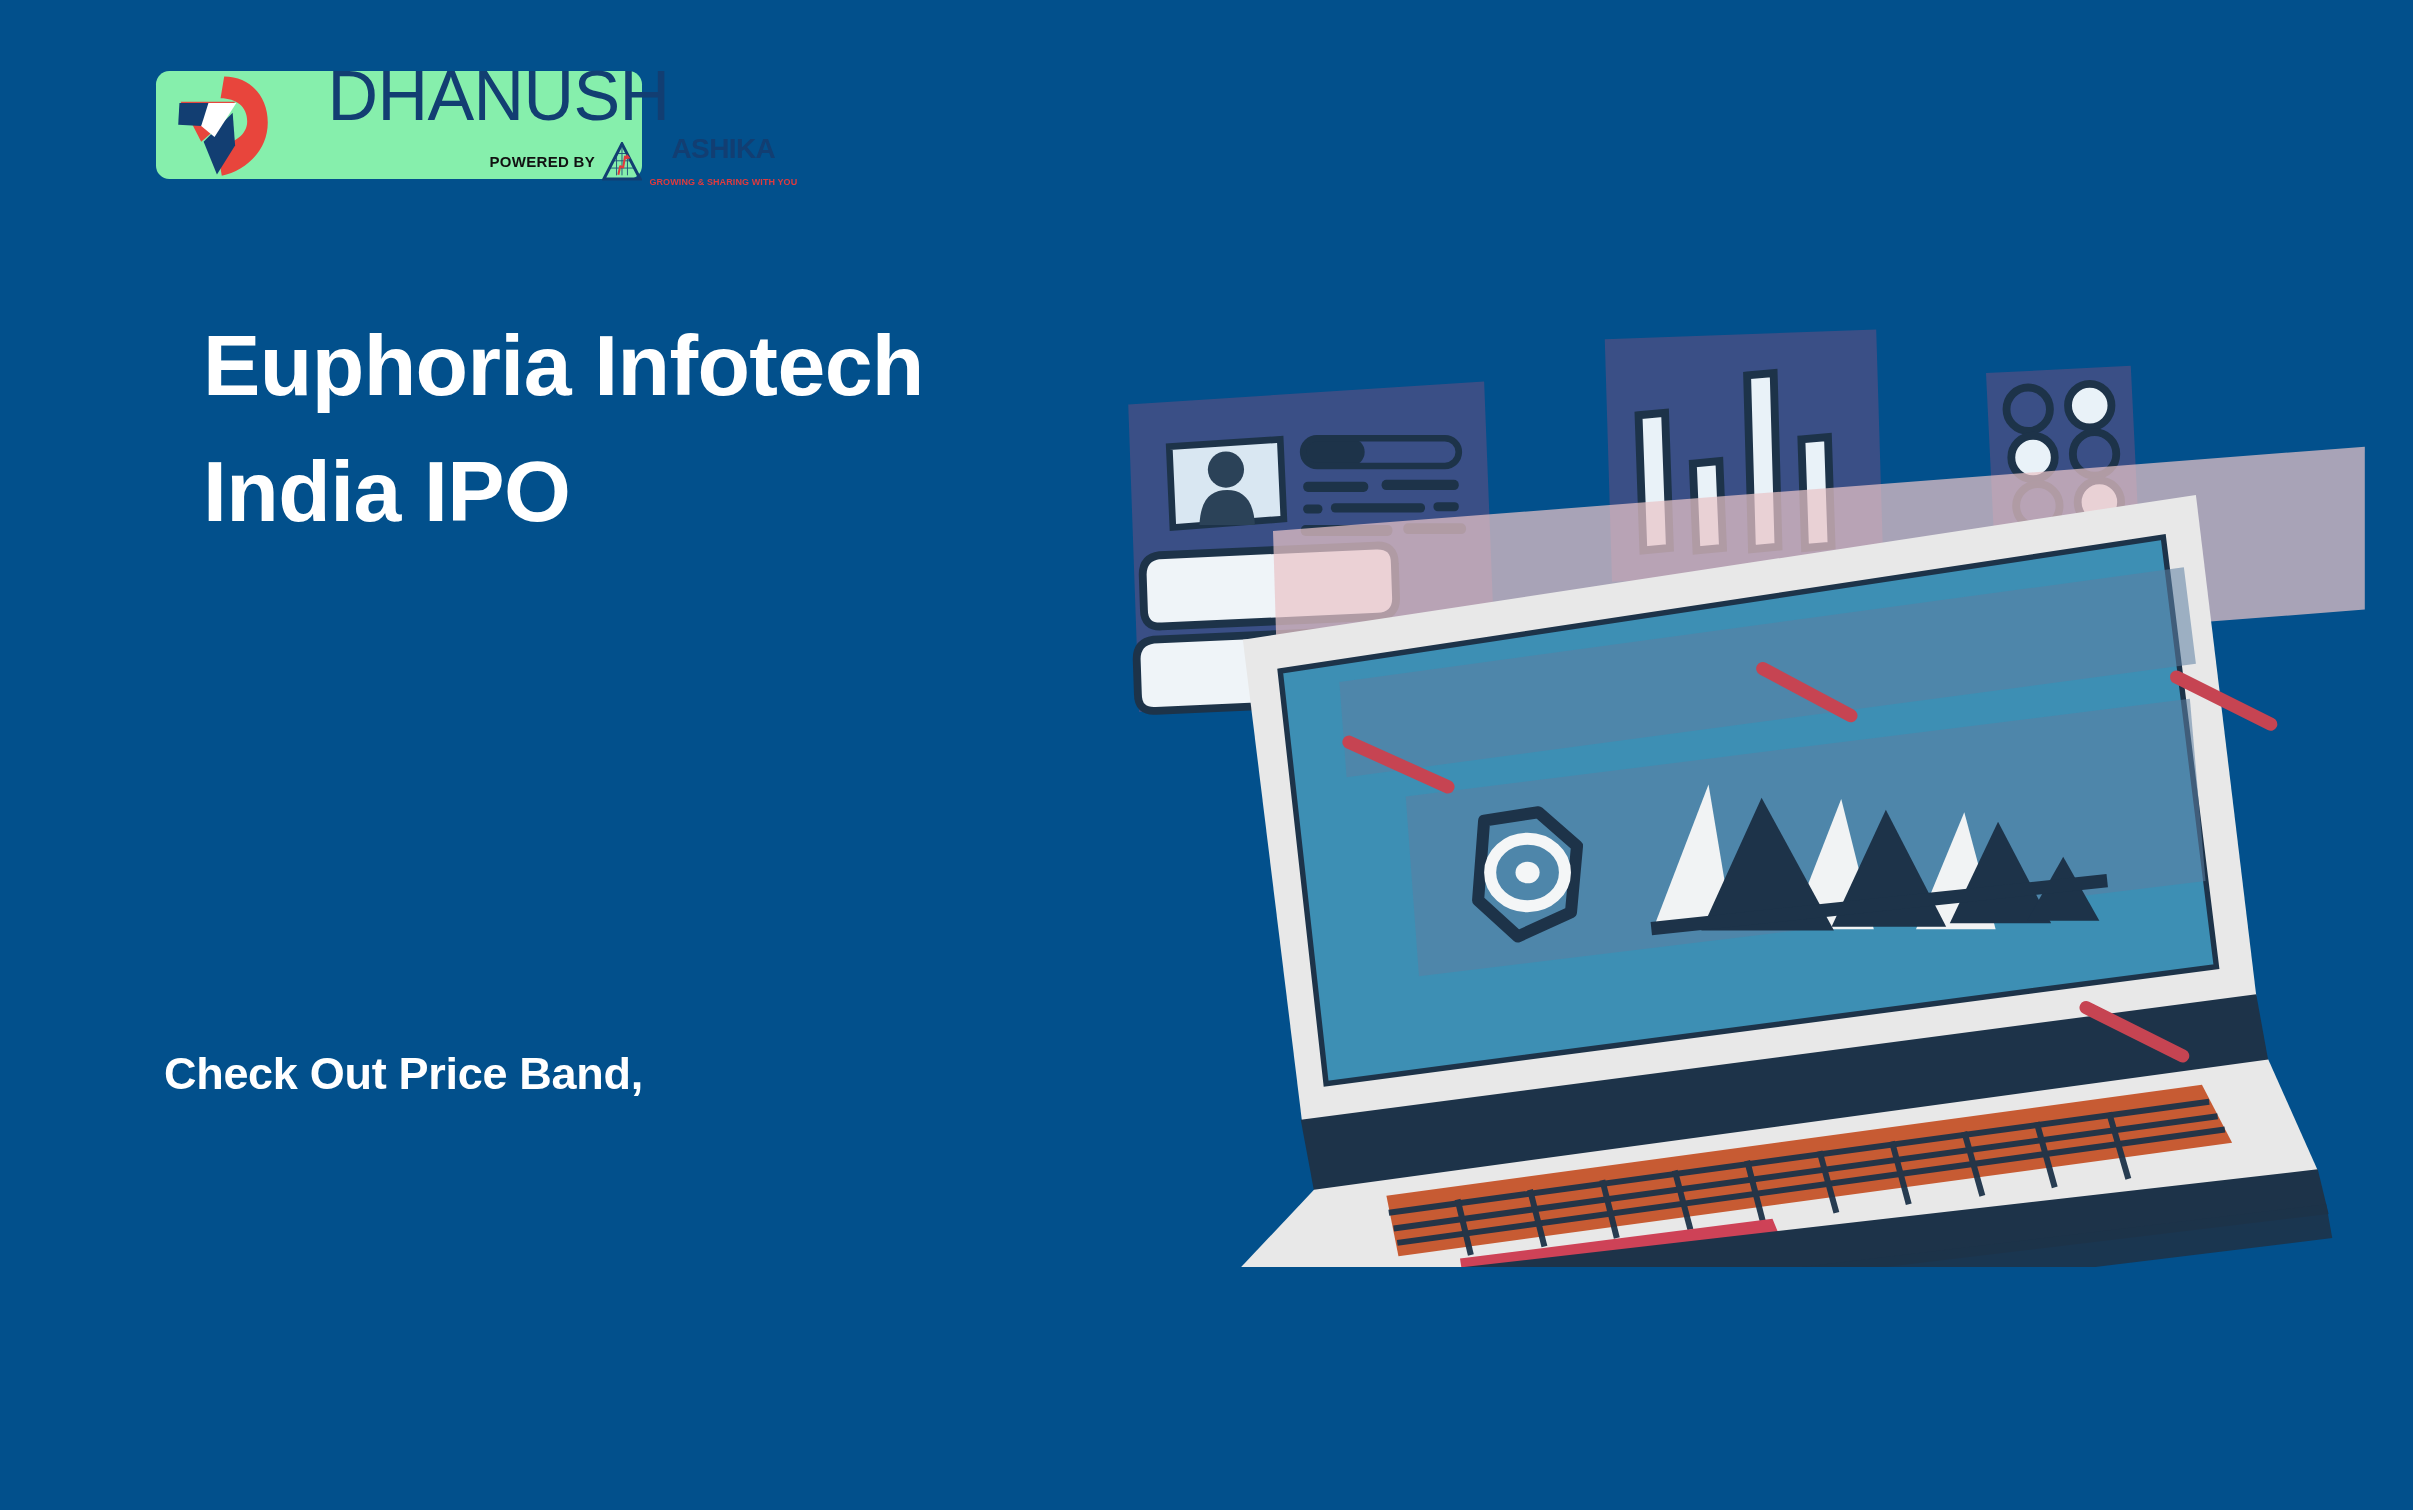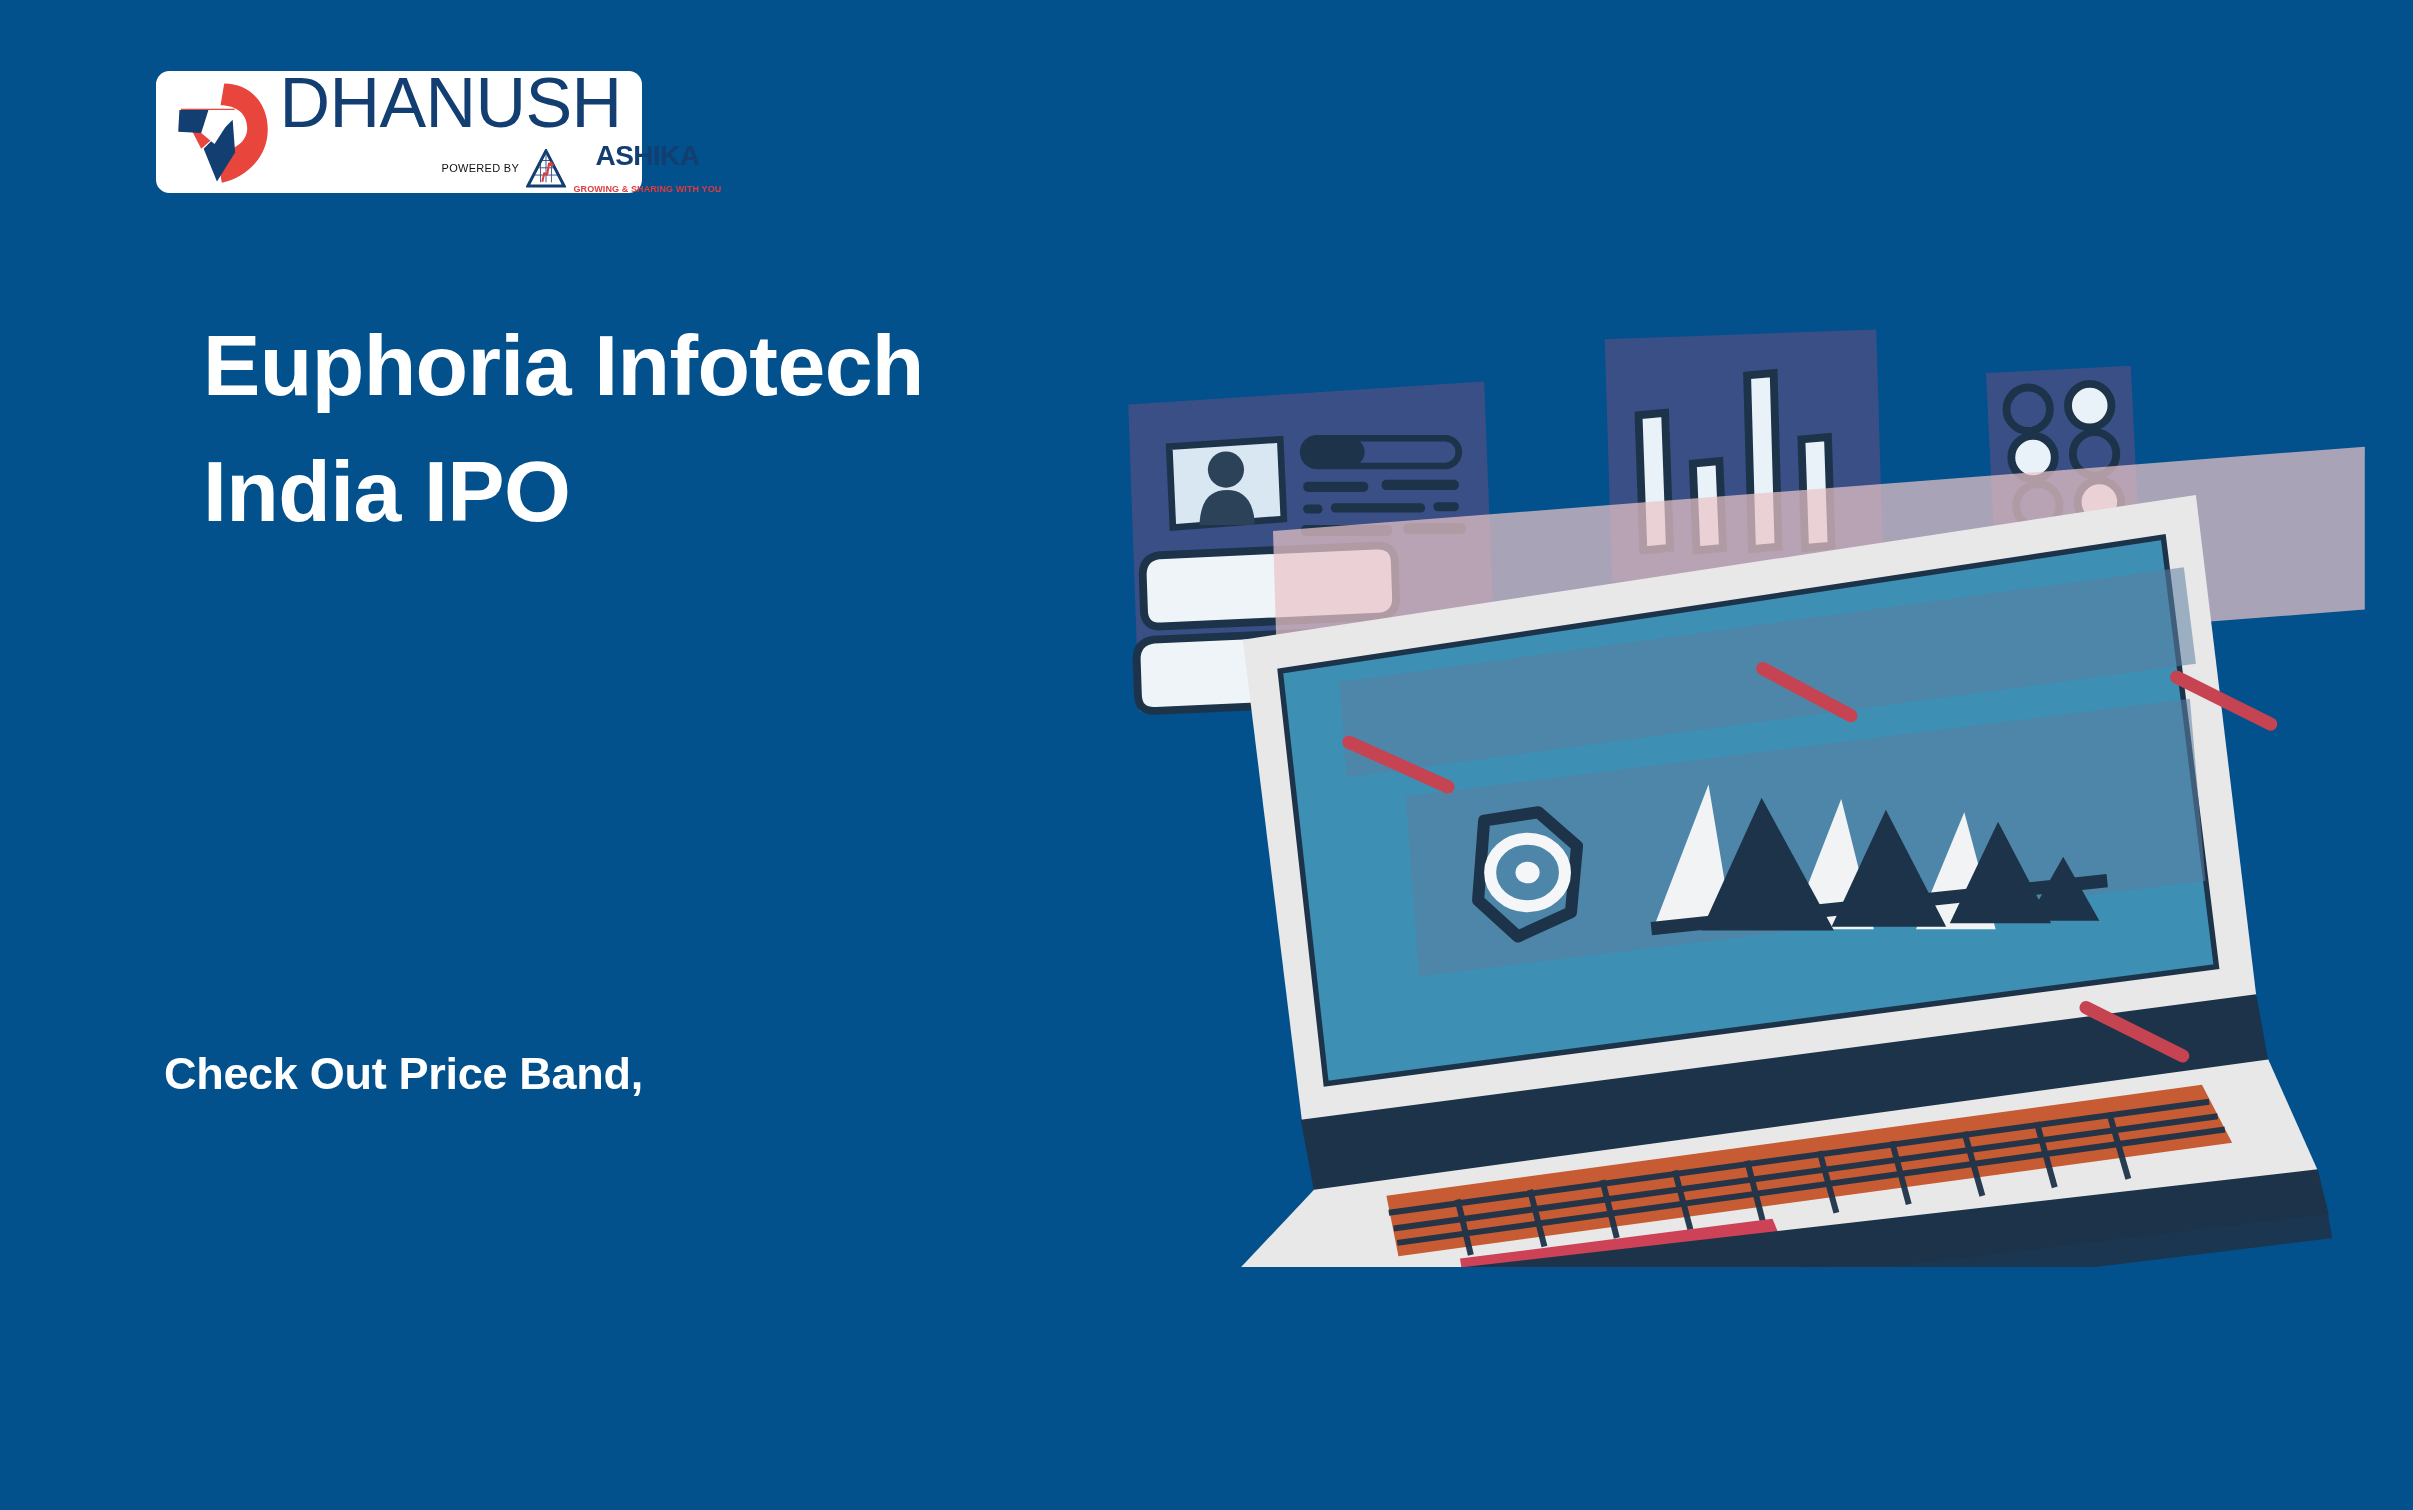--- a/index.html
+++ b/index.html
@@ -7,39 +7,40 @@
   html,body { width:2413px; height:1510px; overflow:hidden; }
   body {
     background:#02508C;
     font-family:"Liberation Sans", sans-serif;
     position:relative;
   }
 
   
   #logo-card{
     position:absolute; left:156px; top:71px;
-    width:486px; height:122px;
-    background:#ffffff; border-radius:13.3px;
+    width:486px; height:108px;
+    background:#86efac; border-radius:13.3px;
     display:flex; align-items:center;
     padding:0 15.7px 0 20.5px;
+    gap:48px;
   }
   #logo-mark{ width:92px; height:103px; flex:none; }
   #logo-text-col{ margin-left:11px; display:flex; flex-direction:column; justify-content:center; }
   #wordmark{
     font-family:"Liberation Sans", sans-serif;
     font-size:70px; line-height:.95; letter-spacing:-0.6px;
     color:#123E72; font-weight:400;
     white-space:nowrap;
   }
   #poweredby-row{
     display:flex; align-items:center; gap:7.2px;
     margin-top:6px; padding-left:162px;
   }
   #poweredby-label{
-    font-size:11px; font-weight:normal; color:#111; letter-spacing:0.3px;
+    font-size:15px; font-weight:bold; color:#111; letter-spacing:0.3px;
     white-space:nowrap;
   }
   #ashika-mark{ width:40px; height:39px; flex:none; }
   #ashika-text-col{ display:flex; flex-direction:column; }
   #ashika-name{
     font-size:28px; font-weight:bold; color:#123E72;
     letter-spacing:-0.6px; line-height:.95; white-space:nowrap;text-align:center;
   }
   #ashika-tag{
     font-size:9px; font-weight:bold; color:#E03A3E;

